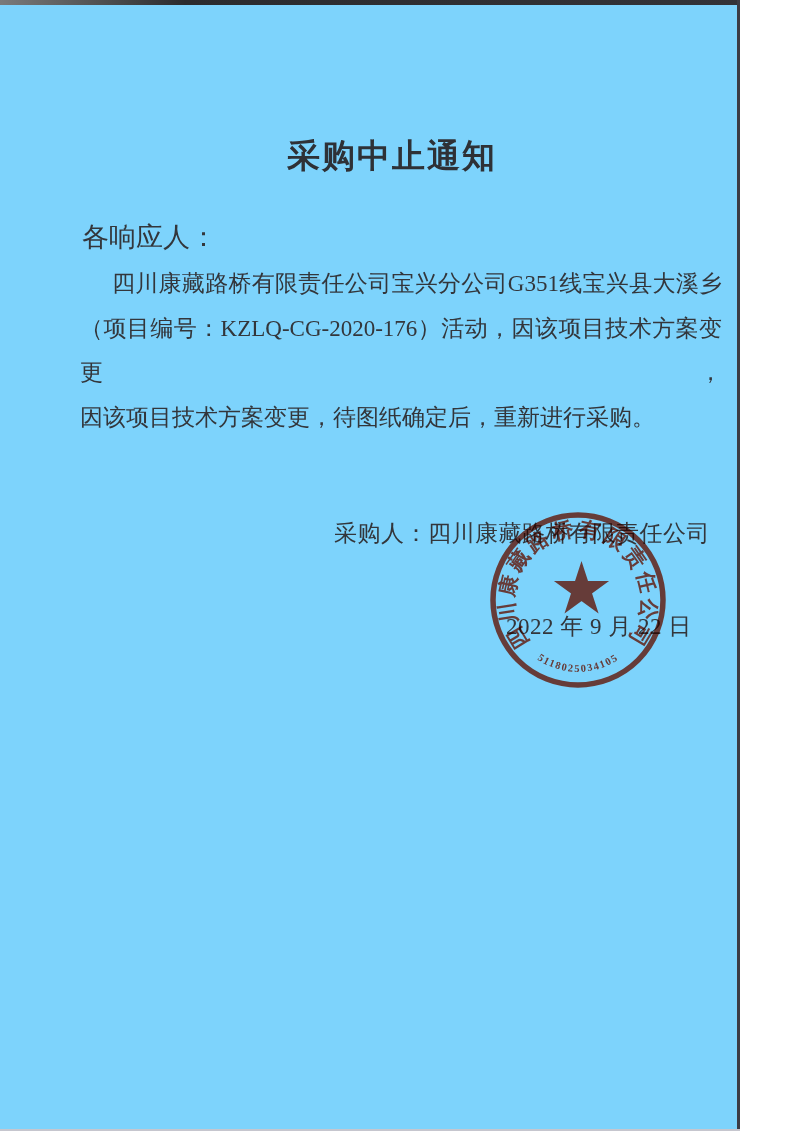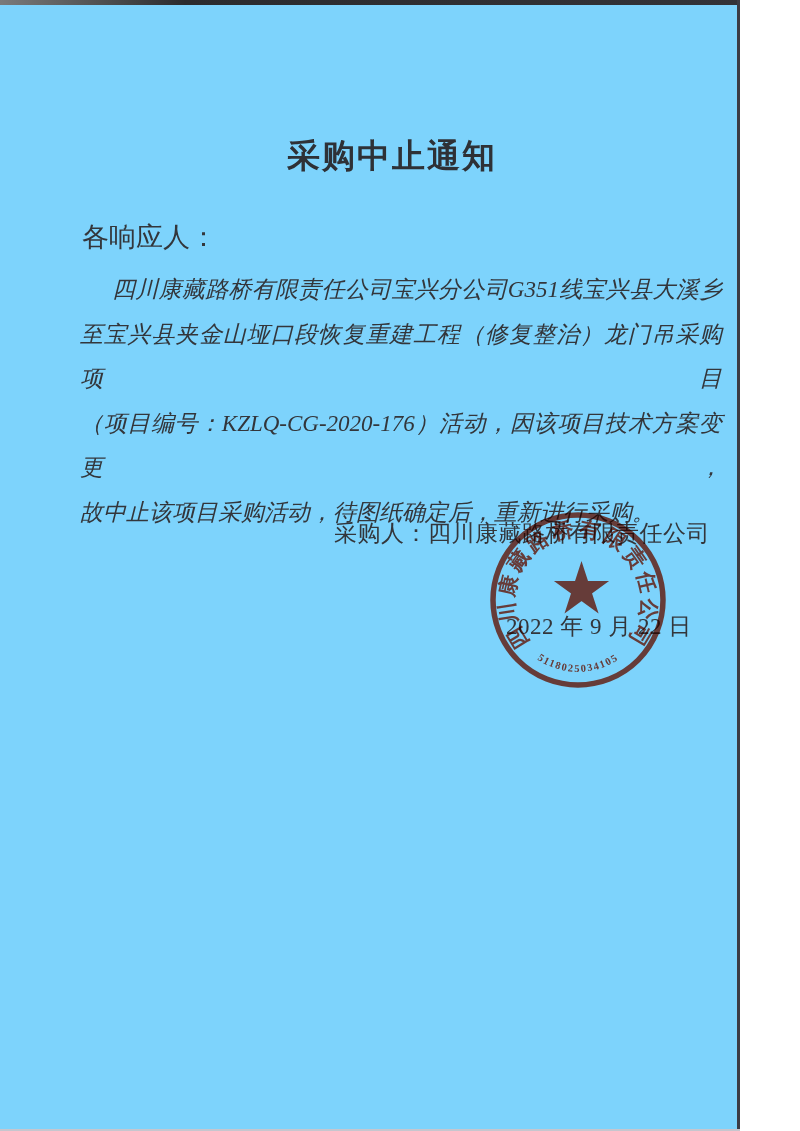--- a/index.html
+++ b/index.html
@@ -35,22 +35,22 @@
     position: absolute; top: 134px; left: 0; width: 784px; margin: 0;
     text-align: center;
     font-size: 33px; font-weight: bold; letter-spacing: 2px;
     color: #2e3136;
   }
   .salutation {
     position: absolute; top: 220px; left: 82px;
     font-size: 27px; line-height: 34px;
   }
   .para {
-    position: absolute; top: 268px; left: 80px; width: 642px;
-    font-size: 23px; line-height: 44.5px; font-style: italic;
+    position: absolute; top: 262px; left: 80px; width: 642px;
+    font-size: 23px; line-height: 44.5px;
   }
   .para .line { text-align: justify; }
   .para .line.just { text-align-last: justify; }
   .para .line.first { text-indent: 32px; }
   .sig {
     position: absolute; top: 518px; left: 334px;
     font-size: 23px; letter-spacing: 0.5px;
   }
   .date {
     position: absolute; top: 611px; left: 506px;
@@ -71,23 +71,22 @@
   <div class="edge-top"></div>
   <div class="edge-right"></div>
   <div class="edge-bottom"></div>
 
   <h1 class="title">采购中止通知</h1>
 
   <div class="salutation">各响应人：</div>
 
   <div class="para">
     <div class="line first just">四川康藏路桥有限责任公司宝兴分公司G351线宝兴县大溪乡</div>
-    <div class="line just">至宝兴县夹金山垭口段恢复重建工程（修复整治）龙门吊采购项目</div>
     <div class="line just">（项目编号：KZLQ-CG-2020-176）活动，因该项目技术方案变更，</div>
-    <div class="line">故中止该项目采购活动，待图纸确定后，重新进行采购。</div>
+    <div class="line">因该项目技术方案变更，待图纸确定后，重新进行采购。</div>
   </div>
 
   <div class="sig"><span>采购人：</span><span>四川康藏路桥有限责任公司</span></div>
 
   <div class="date">2022 年 9 月 22 日</div>
 
   <svg class="seal" viewBox="0 0 182 182" xmlns="http://www.w3.org/2000/svg" aria-hidden="true">
     <circle cx="91" cy="91" r="85" fill="none" stroke-width="5.5" stroke="#cd3a2a"></circle>
     <path id="sealTopArc" d="M 45.7,136.3 A 64 64 0 1 1 136.3,136.3" fill="none"></path>
     <text font-size="21" font-weight="bold" letter-spacing="3.5" fill="#cd3a2a">

